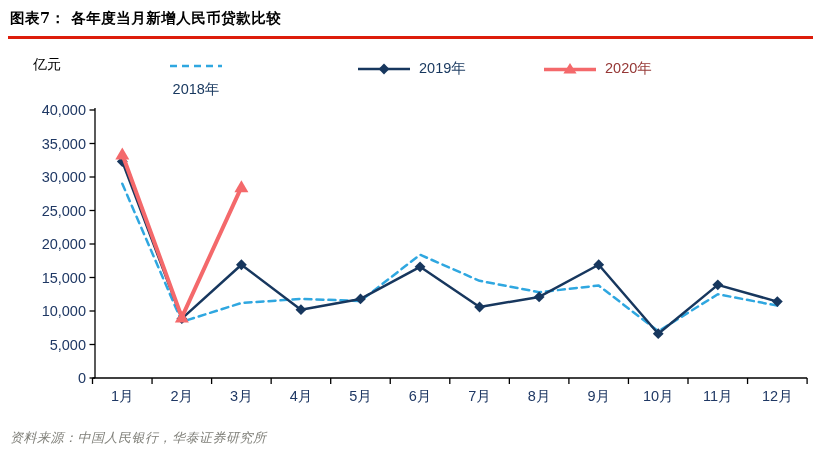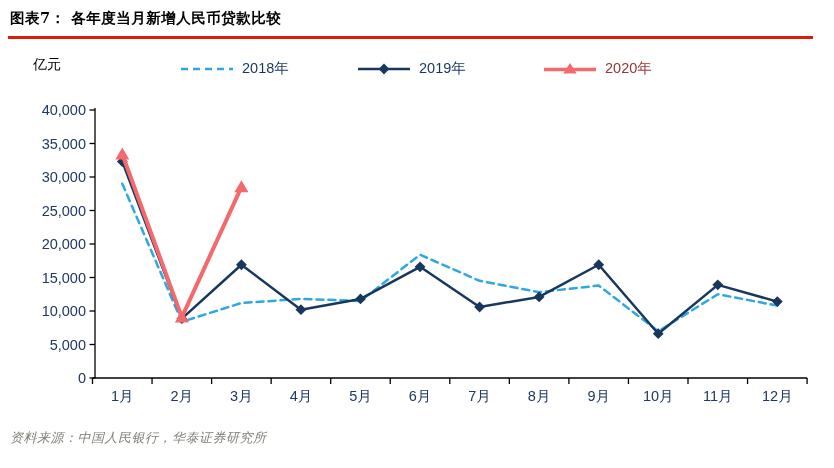--- a/index.html
+++ b/index.html
@@ -16,21 +16,21 @@
   .title-underline{
     position:absolute;left:8px;top:36px;width:805px;height:3px;background:#dd1c0a;
   }
   .unit-label{
     position:absolute;left:33px;top:56px;font-size:14px;color:#000000;
   }
   .legend-item{
     position:absolute;top:59px;display:flex;align-items:center;gap:7px;
   }
   .legend-item .legend-label{font-size:14.5px;}
-  .li-2018{left:179px;}
+  .li-2018{left:168px;flex-direction:column;}
   .li-2019{left:356px;}
   .li-2020{left:542px;}
   .chart-svg{position:absolute;left:0;top:0;}
   .source-note{
     position:absolute;left:10px;top:429px;
     font-family:Liberation Serif, serif;font-style:italic;
     font-size:13px;color:#80807a;letter-spacing:0.5px;
   }
 </style>
 </head>

